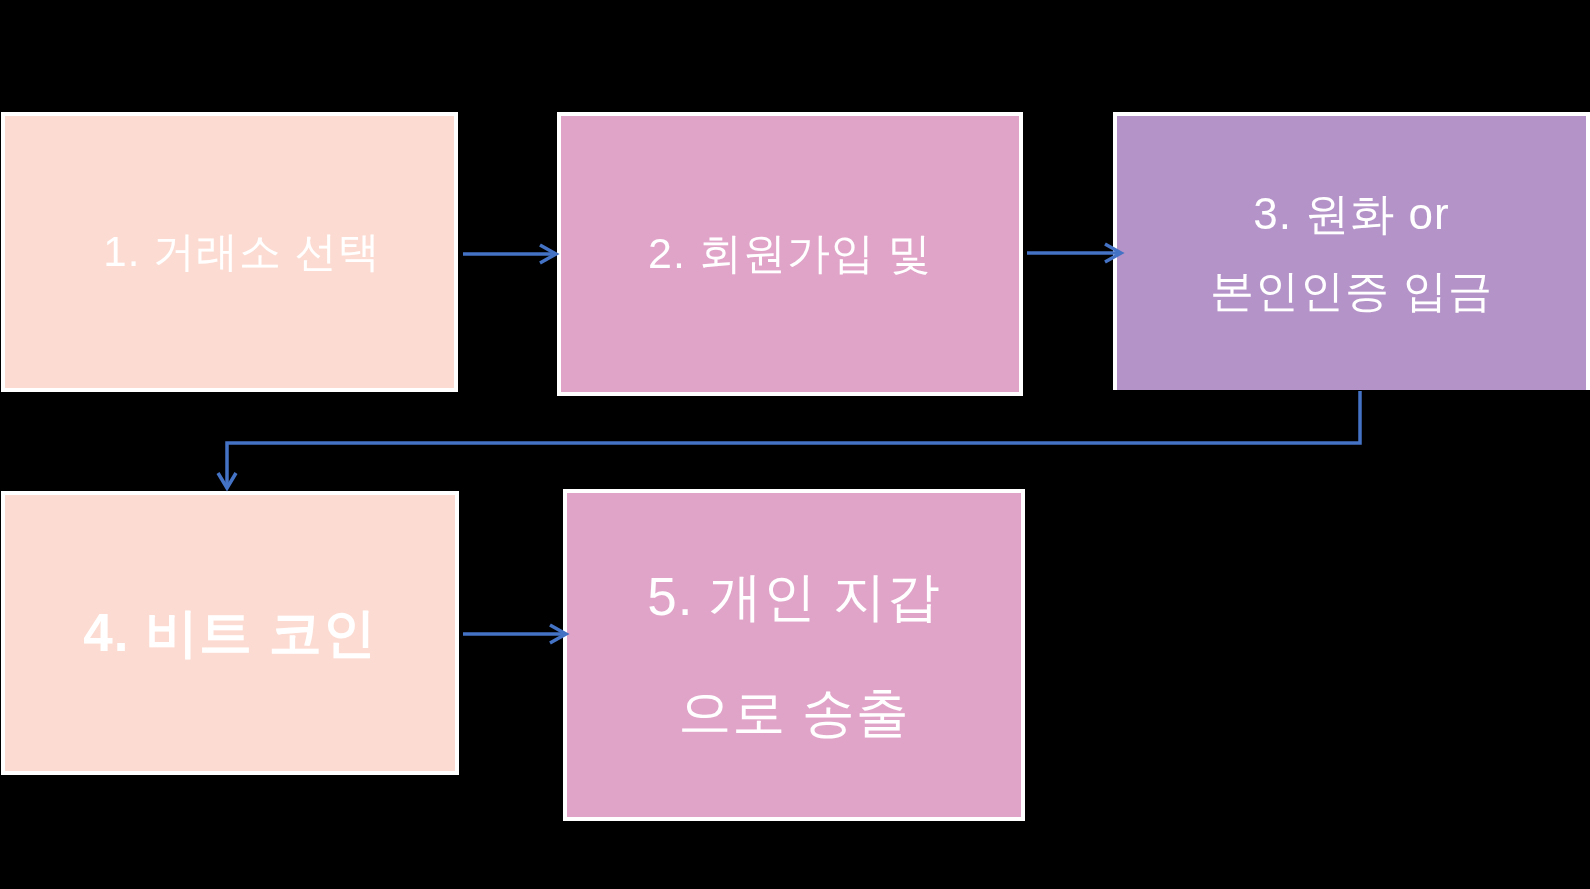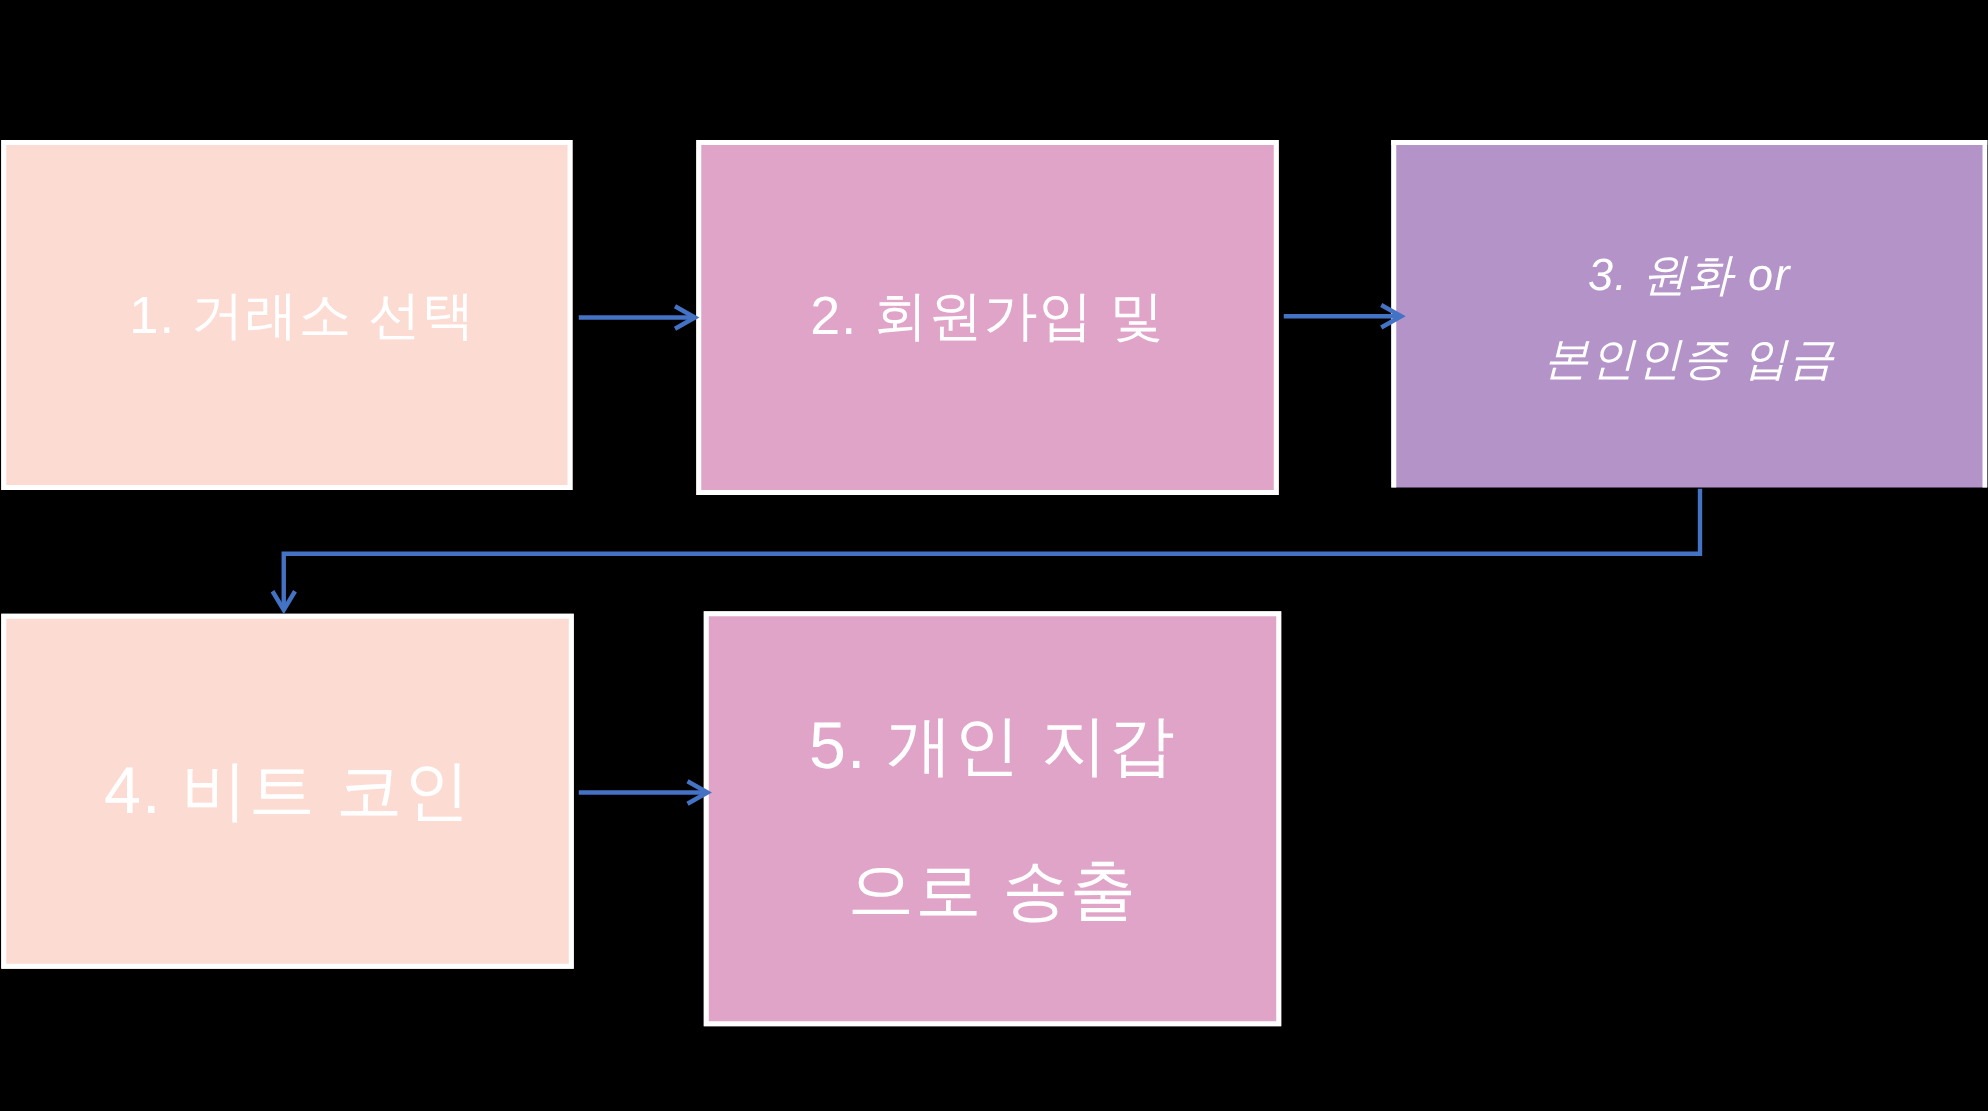--- a/index.html
+++ b/index.html
@@ -21,21 +21,21 @@
     align-items: center;
     justify-content: center;
     text-align: center;
     font-weight: 300;
     letter-spacing: 1px;
     line-height: 1.2;
   }
   .box .line { white-space: nowrap; }
   .b1 { left: 1px;    top: 112px; width: 457px; height: 280px; font-size: 42px; }
   .b2 { left: 557px;  top: 112px; width: 466px; height: 284px; font-size: 43px; gap: 36px; }
-  .b3 { left: 1113px; top: 112px; width: 477px; height: 278px; font-size: 36px; gap: 24px; border-bottom: none; font-style: italic; }
+  .b3 { left: 1113px; top: 112px; width: 477px; height: 278px; font-size: 44px; gap: 24px; border-bottom: none; }
   .b4 { left: 1px;    top: 491px; width: 458px; height: 284px; font-size: 53px; gap: 52px; }
   .b5 { left: 563px;  top: 489px; width: 462px; height: 332px; font-size: 53px; gap: 52px; }
   svg.connectors {
     position: absolute;
     left: 0; top: 0;
     width: 1590px; height: 889px;
     pointer-events: none;
   }
   svg.connectors * { fill: none; stroke-width: 3.5px; }
 </style>
@@ -50,21 +50,21 @@
 
   <div class="box b2" style="background-color: rgb(224, 164, 200); border-color: rgb(255, 255, 255);">
     <div class="line">2. 회원가입 및</div>
   </div>
 
   <div class="box b3" style="background-color: rgb(180, 147, 200); border-color: rgb(255, 255, 255);">
     <div class="line">3. 원화 or</div>
     <div class="line">본인인증 입금</div>
   </div>
 
-  <div class="box b4" style="background-color: rgb(252, 220, 210); border-color: rgb(255, 255, 255);">
+  <div class="box b4" style="background-color: rgb(252, 220, 210); border-color: rgb(255, 255, 255); font-weight: bold;">
     <div class="line">4. 비트 코인</div>
   </div>
 
   <div class="box b5" style="background-color: rgb(224, 164, 200); border-color: rgb(255, 255, 255);">
     <div class="line">5. 개인 지갑</div>
     <div class="line">으로 송출</div>
   </div>
 
   <svg class="connectors" viewBox="0 0 1590 889" xmlns="http://www.w3.org/2000/svg">
     <g style="stroke: rgb(68, 114, 196);">

